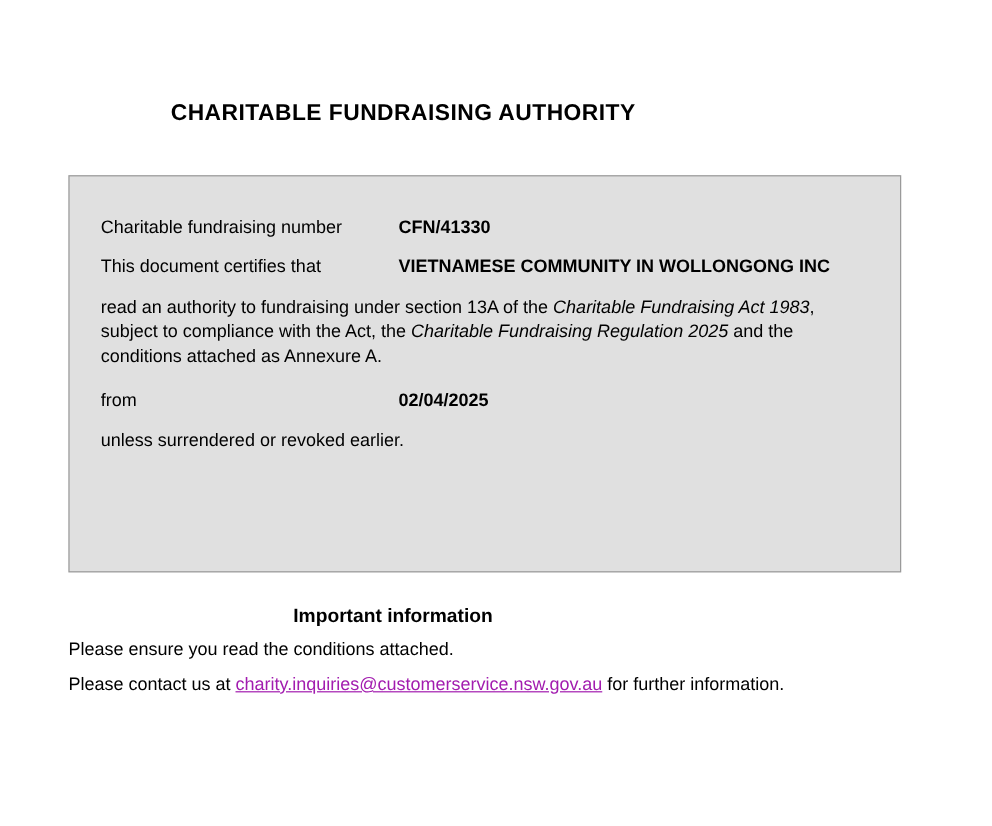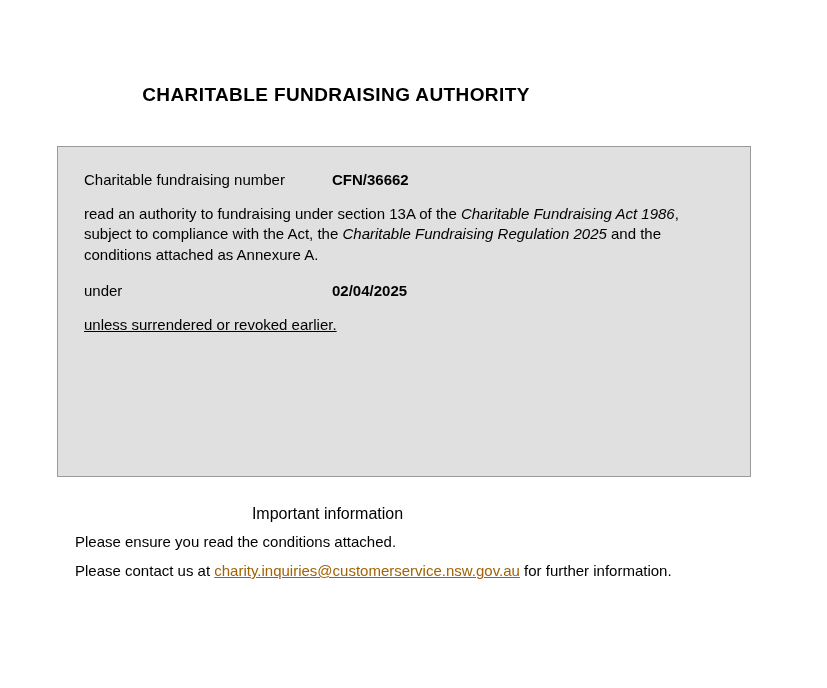--- a/index.html
+++ b/index.html
@@ -34,21 +34,21 @@
     position: absolute;
     top: 146px;
     left: 57px;
     width: 694px;
     height: 331px;
     background: #e0e0e0;
     border: 1px solid #9a9a9a;
     box-sizing: border-box;
   }
   .cert-inner {
-    padding: 24px 26px 0 26px;
+    padding: 34px 26px 0 26px;
   }
   .field-row {
     display: flex;
     align-items: baseline;
     margin-bottom: 16px;
   }
   .field-label {
     width: 248px;
     font-size: 15px;
     flex: 0 0 248px;
@@ -58,72 +58,75 @@
     font-weight: bold;
   }
   .para {
     font-size: 15px;
     line-height: 1.35;
     margin-bottom: 17px;
     max-width: 640px;
   }
   .para.tight {
     margin-bottom: 32px;
-    text-decoration: underline;
   }
   .ital {
     font-style: italic;
   }
   .important-heading {
     position: absolute;
     top: 505px;
     left: 0;
     width: 655px;
     text-align: center;
     font-size: 16px;
-    font-weight: normal;
+    font-weight: bold;
   }
   .info-lines {
     position: absolute;
     top: 533px;
-    left: 75px;
+    left: 57px;
     width: 720px;
   }
   .info-line {
     font-size: 15px;
     margin-bottom: 12px;
   }
   .link {
-    color: #a16207;
+    color: #a21caf;
     text-decoration: underline;
   }
 </style>
 </head>
 <body>
 
 <div class="page">
 
   <div class="doc-title">CHARITABLE FUNDRAISING AUTHORITY</div>
 
   <div class="cert-box">
     <div class="cert-inner">
 
       <div class="field-row">
         <div class="field-label">Charitable fundraising number</div>
-        <div class="field-value">CFN/36662</div>
+        <div class="field-value">CFN/41330</div>
       </div>
 
+      <div class="field-row">
+        <div class="field-label">This document certifies that</div>
+        <div class="field-value">VIETNAMESE COMMUNITY IN WOLLONGONG INC</div>
+      </div>
 
       <div class="para">
-        <span>read an authority to fundraising under section 13A of the </span><span class="ital">Charitable Fundraising Act 1986</span><span>, subject to compliance with the Act, the </span><span class="ital">Charitable Fundraising Regulation 2025</span><span> and the conditions attached as Annexure A.</span>
+        <span>read an authority to fundraising under section 13A of the </span><span class="ital">Charitable Fundraising Act 1983</span><span>, subject to compliance with the Act, the </span><span class="ital">Charitable Fundraising Regulation 2025</span><span> and the conditions attached as Annexure A.</span>
       </div>
 
 
       <div class="field-row">
-        <div class="field-label">under</div>
+        <div class="field-label">from</div>
         <div class="field-value">02/04/2025</div>
       </div>
 
       <div class="para tight">unless surrendered or revoked earlier.</div>
 
 
     </div>
   </div>
 
   <div class="important-heading">Important information</div>

